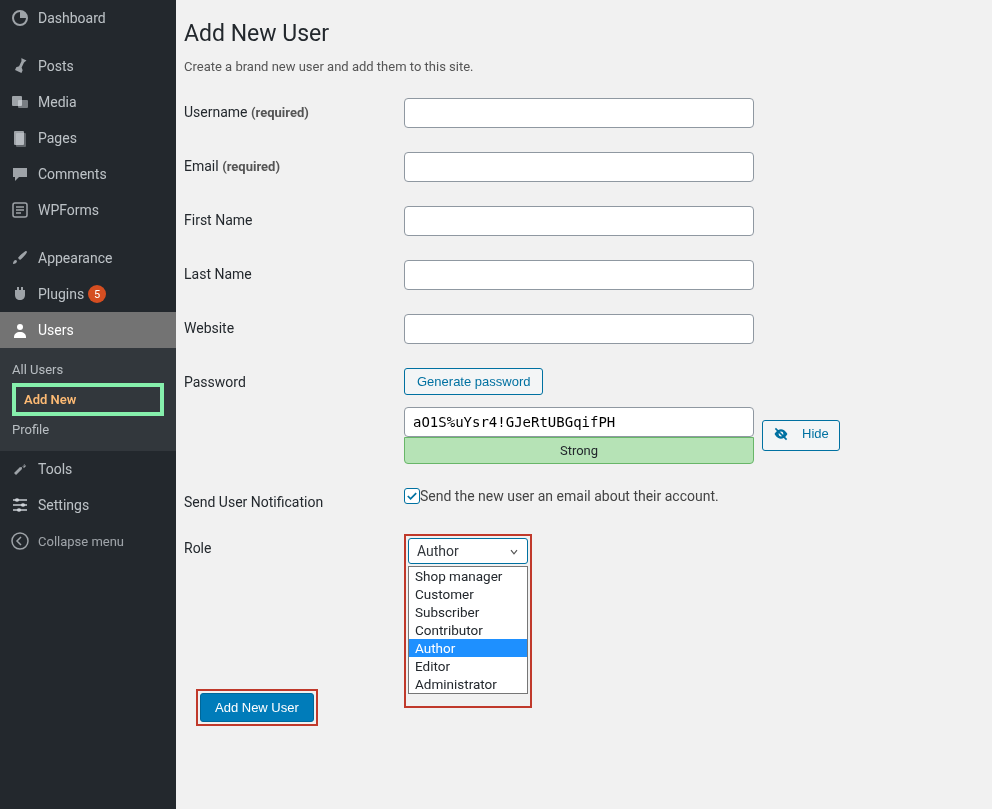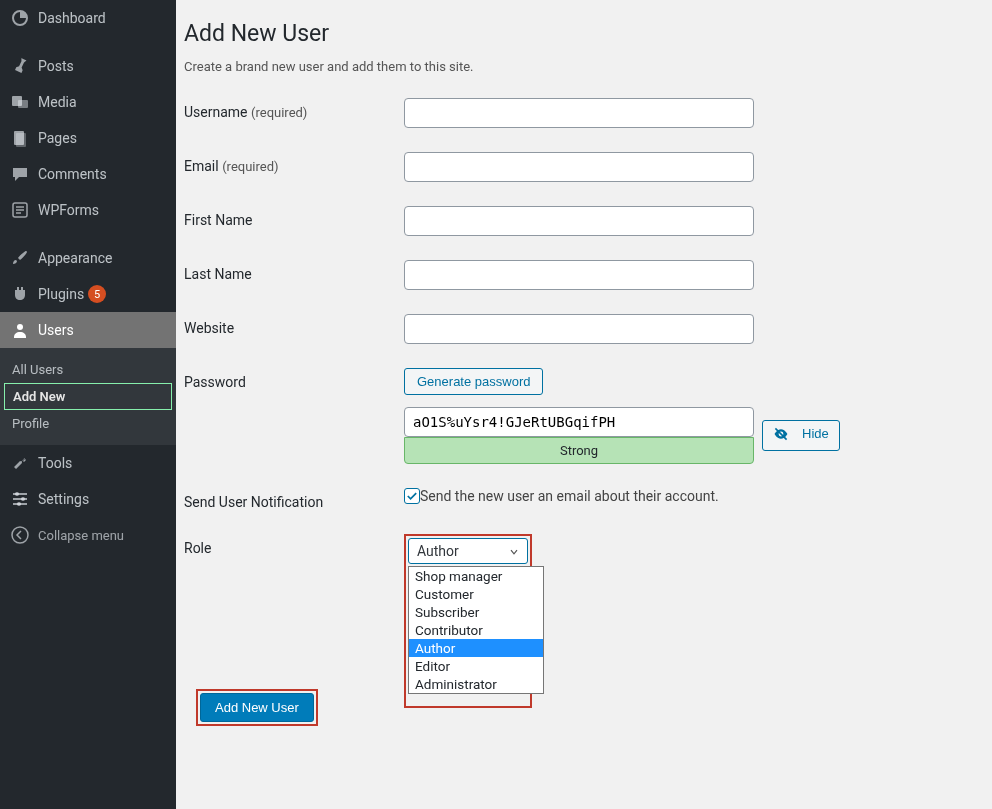--- a/index.html
+++ b/index.html
@@ -69,24 +69,24 @@
       background: #32373c;
       padding: 8px 0;
     }
     .sidebar-sub-item {
       padding: 6px 12px;
       color: rgba(240,245,250,0.7);
       font-size: 13px;
       cursor: pointer;
     }
     .sidebar-sub-item.current {
-      color: #e5e5e5;
+      color: #fdba74;
       font-weight: 600;
-      border: 1px solid #86efac;
-      margin: 0 4px;
+      border: 4px solid #86efac;
+      margin: 0 12px;
       padding: 5px 8px;
     }
     .badge {
       display: inline-flex;
       align-items: center;
       justify-content: center;
       background: #d54e21;
       color: #fff;
       border-radius: 10px;
       min-width: 18px;
@@ -136,21 +136,21 @@
     .form-label {
       width: 220px;
       flex-shrink: 0;
       font-size: 14px;
       color: #23282d;
       padding-top: 6px;
     }
     .form-label .req {
       font-size: 13px;
       color: #555;
-      font-weight: normal;
+      font-weight: bold;
     }
     .form-control {
       flex: 1;
     }
     input[type="text"], input[type="email"], input[type="url"] {
       width: 350px;
       padding: 5px 8px;
       border: 1px solid #8f98a1;
       border-radius: 4px;
       background: #fff;
@@ -242,21 +242,21 @@
     .select-chevron {
       position: absolute;
       right: 10px;
       top: 10px;
       pointer-events: none;
     }
     .role-dropdown {
       position: absolute;
       top: 30px;
       left: 2px;
-      width: 136px;
+      width: 120px;
       background: #fff;
       border: 1px solid #767676;
       z-index: 10;
     }
     .role-option {
       padding: 1px 6px;
       font-size: 13.5px;
       color: #23282d;
       cursor: pointer;
     }

